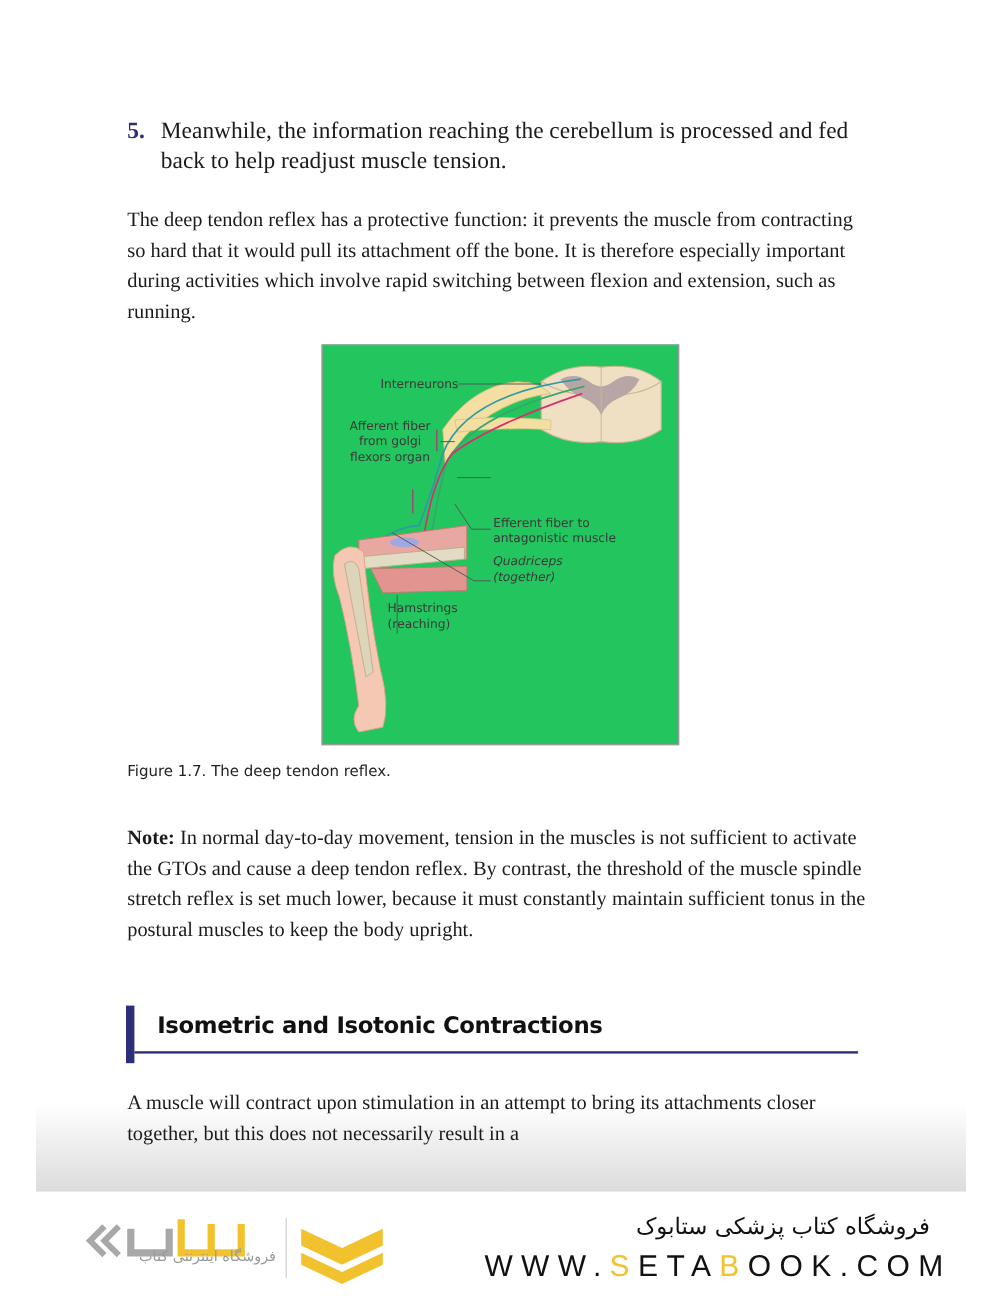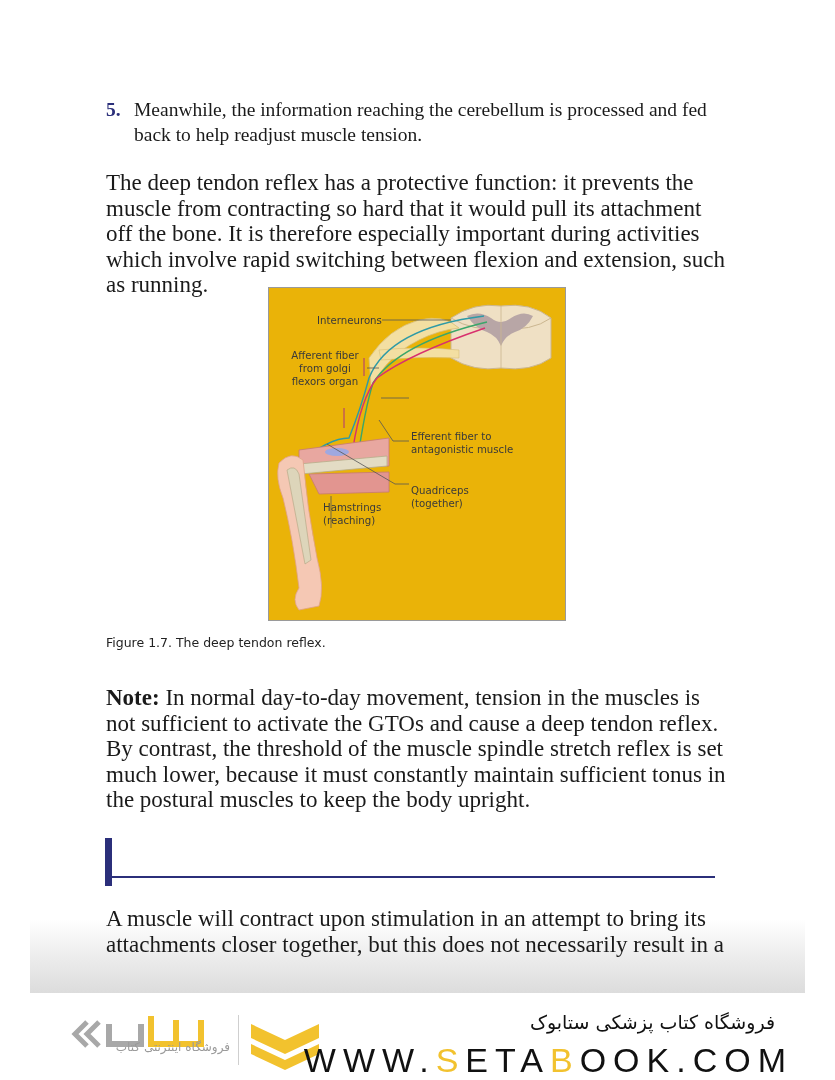--- a/index.html
+++ b/index.html
@@ -17,30 +17,30 @@
   .list-item {
     position: absolute; left: 106px; top: 97px; width: 620px;
     font-size: 19.5px; line-height: 25px;
   }
   .list-item .num {
     position: absolute; left: 0; top: 0; color: #2b2f7a; font-weight: bold;
   }
   .list-item .txt { display: block; padding-left: 28px; }
   .para {
     position: absolute; left: 106px; width: 620px;
-    font-size: 23px; line-height: 25.5px; margin: 0;
+    font-size: 17px; line-height: 25.5px; margin: 0;
   }
   .p1 { top: 170px; }
   .p2 { top: 685px; }
   .p3 { top: 906px; }
   .para b { font-weight: bold; }
 
   .figure {
     position: absolute; left: 268px; top: 287px; width: 296px; height: 332px;
-    border: 1px solid #9a9a9a; background: #eab308;
+    border: 1px solid #9a9a9a; background: #22c55e;
   }
   .figure svg { position: absolute; left: 0; top: 0; }
   .fig-label {
     position: absolute; font-family: "DejaVu Sans", sans-serif;
     font-size: 10.2px; line-height: 13px; color: #3a3a3a; white-space: nowrap;
   }
   .fig-label.right { text-align: center; }
   .caption {
     position: absolute; left: 106px; top: 635px;
     font-family: "DejaVu Sans", sans-serif; 
@@ -67,21 +67,21 @@
   .logo-fa-sub {
     position: absolute; left: 70px; top: 45px; width: 160px; text-align: right;
     font-family: "DejaVu Sans", sans-serif; font-size: 12px; color: #9a9a9a; direction: rtl;
   }
   .store-fa {
     position: absolute; right: 60px; top: 16px; direction: rtl;
     font-family: "DejaVu Sans", sans-serif; font-size: 19px; color: #111;
   }
   .store-url {
     position: absolute; right: 42px; top: 46px;
-    font-family: "Liberation Sans", sans-serif; font-size: 34px;
+    font-family: "Liberation Sans", sans-serif; font-size: 25px;
     letter-spacing: 7px; color: #111;
   }
   .store-url .hl { color: #f2c22e; }
 </style>
 </head>
 <body>
 
 <div class="content">
 
   <div class="list-item">
@@ -130,37 +130,38 @@
     <div class="fig-label" style="left:48px; top:26px;">Interneurons</div>
     <div class="fig-label right" style="left:16px; top:61px; width:80px;">
       <div>Afferent fiber</div>
       <div>from golgi</div>
       <div>flexors organ</div>
     </div>
     <div class="fig-label" style="left:142px; top:142px;">
       <div>Efferent fiber to</div>
       <div>antagonistic muscle</div>
     </div>
-    <div class="fig-label" style="left:142px; top:196px;">
+    <div class="fig-label" style="left:142px; top:174px;font-style:italic;">
       <div>Quadriceps</div>
       <div>(together)</div>
     </div>
     <div class="fig-label" style="left:54px; top:213px;">
       <div>Hamstrings</div>
       <div>(reaching)</div>
     </div>
   </div>
 
   <div class="caption">Figure 1.7. The deep tendon reflex.</div>
 
   <p class="para p2"><b>Note:</b><span> In normal day-to-day movement, tension in the muscles is not sufficient to activate the GTOs and cause a deep tendon reflex. By contrast, the threshold of the muscle spindle stretch reflex is set much lower, because it must constantly maintain sufficient tonus in the postural muscles to keep the body upright.</span></p>
 
   <div class="section-heading">
     <div class="bar"></div>
     <div class="rule"></div>
+    <div class="title">Isometric and Isotonic Contractions</div>
   </div>
 
   <div class="page-fade"></div>
   <p class="para p3">A muscle will contract upon stimulation in an attempt to bring its attachments closer together, but this does not necessarily result in a</p>
 </div>
 
 <div class="footer">
   <svg class="logo" viewBox="0 0 270 60">
 
     <polyline points="22,12 10,24 22,36" fill="none" stroke="#a8a8a8" stroke-width="5"></polyline>

